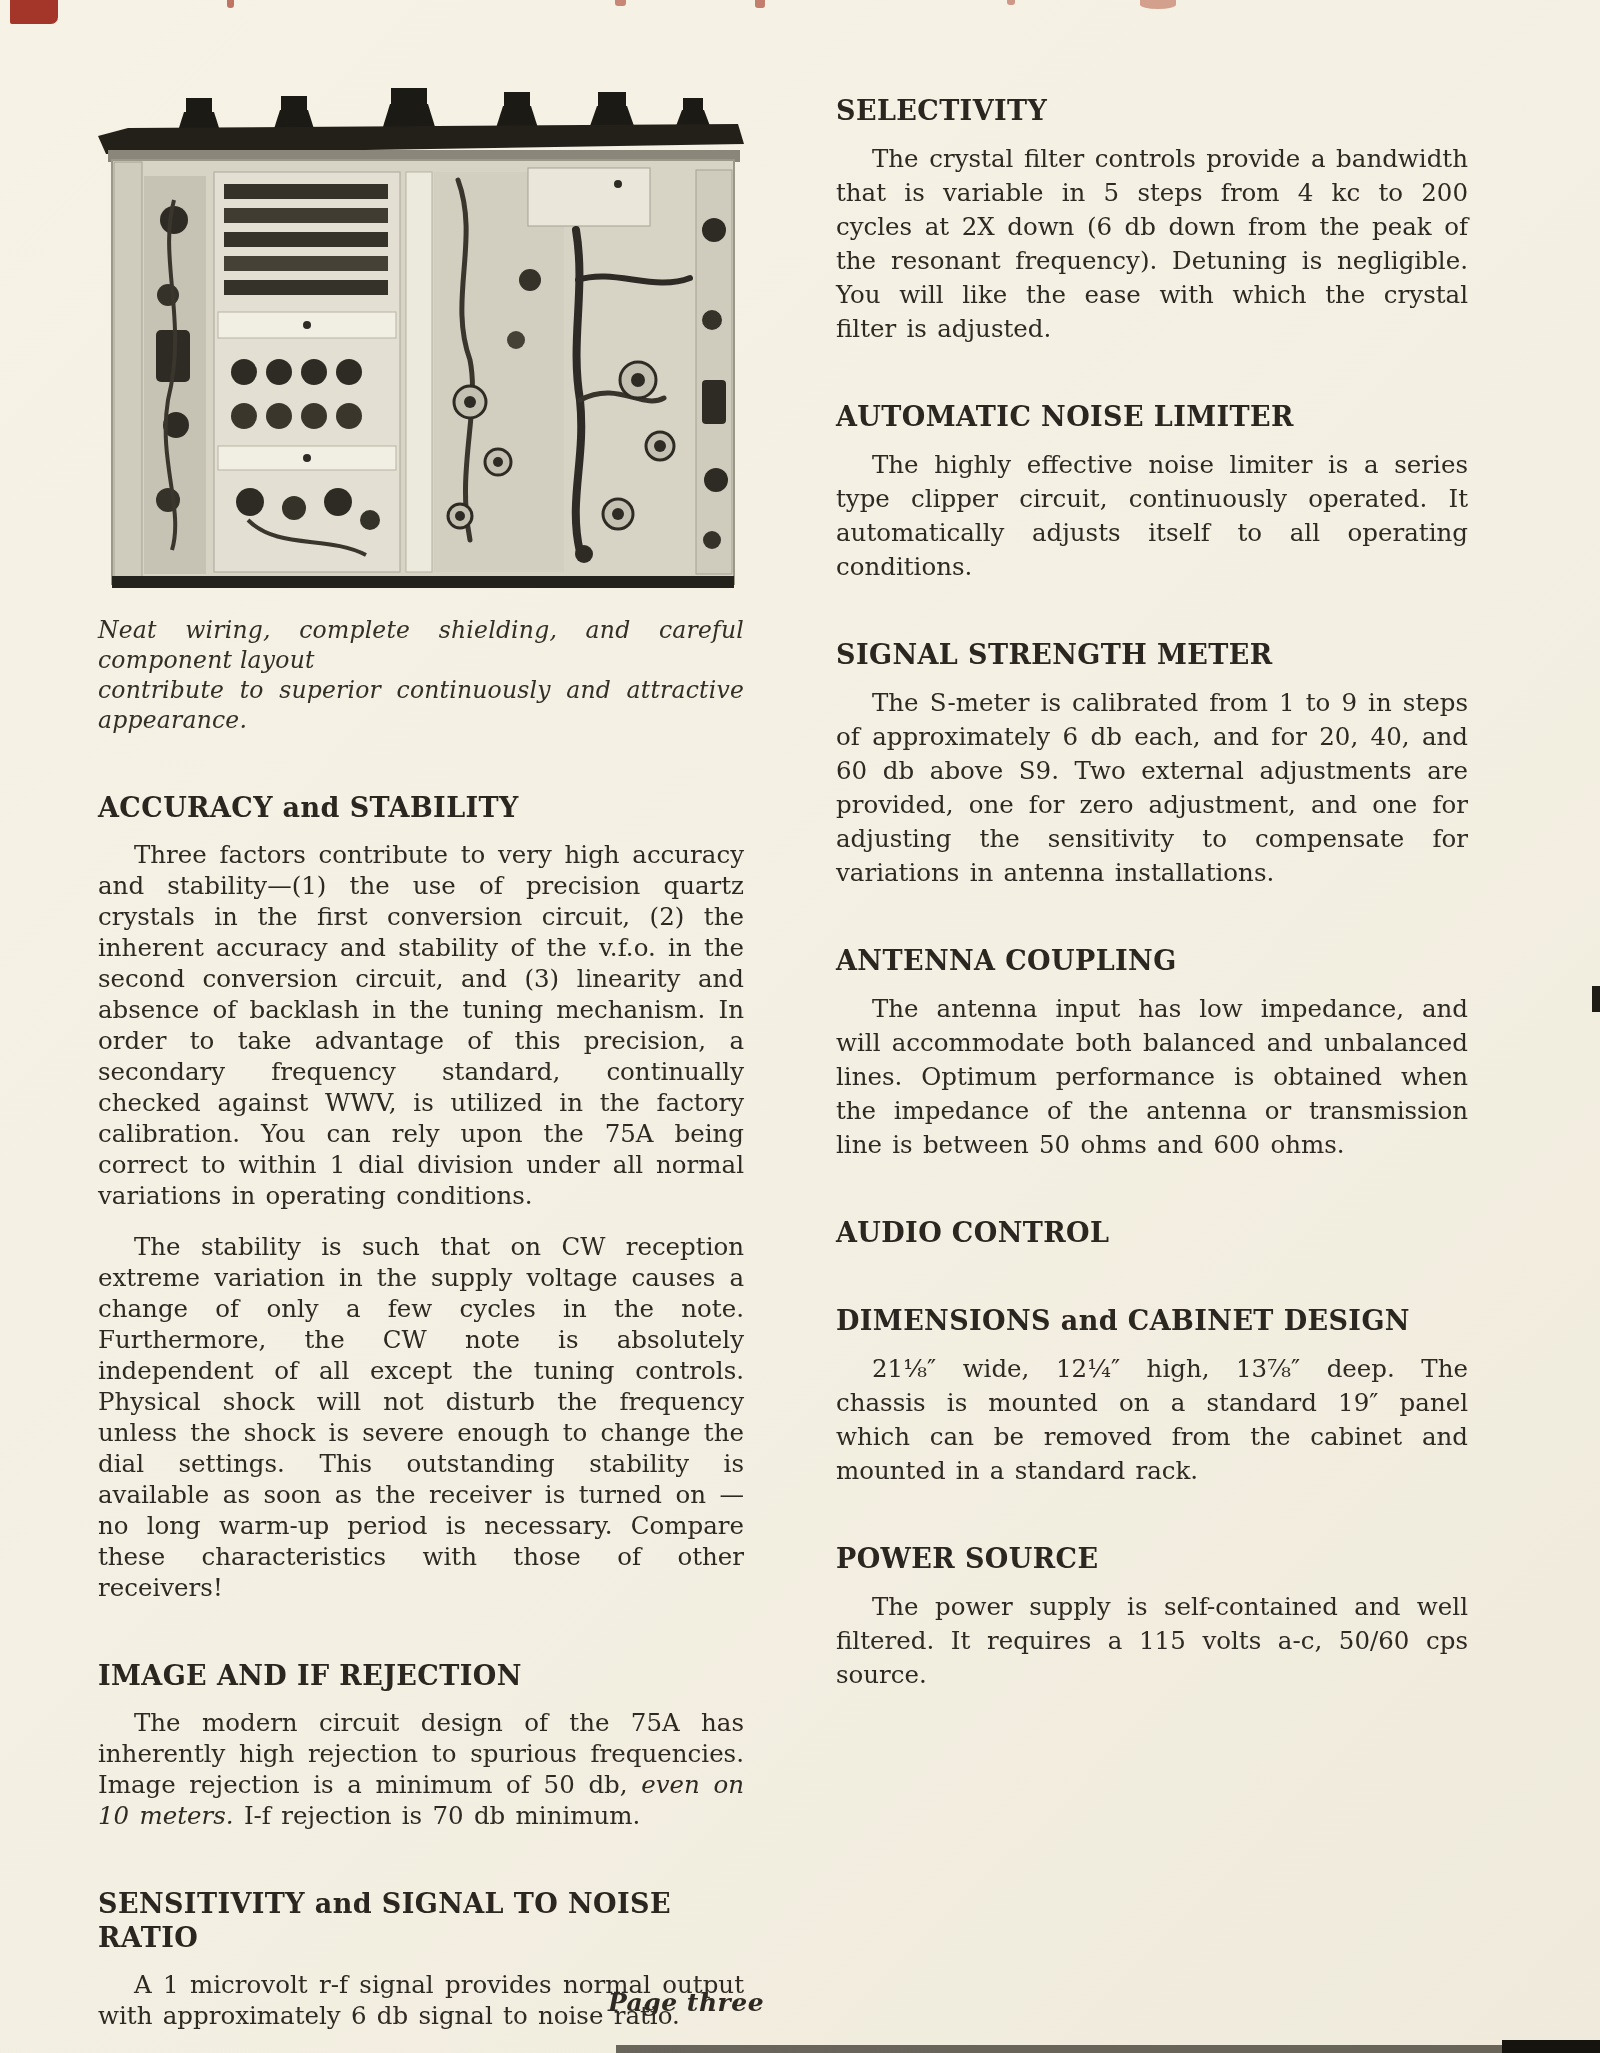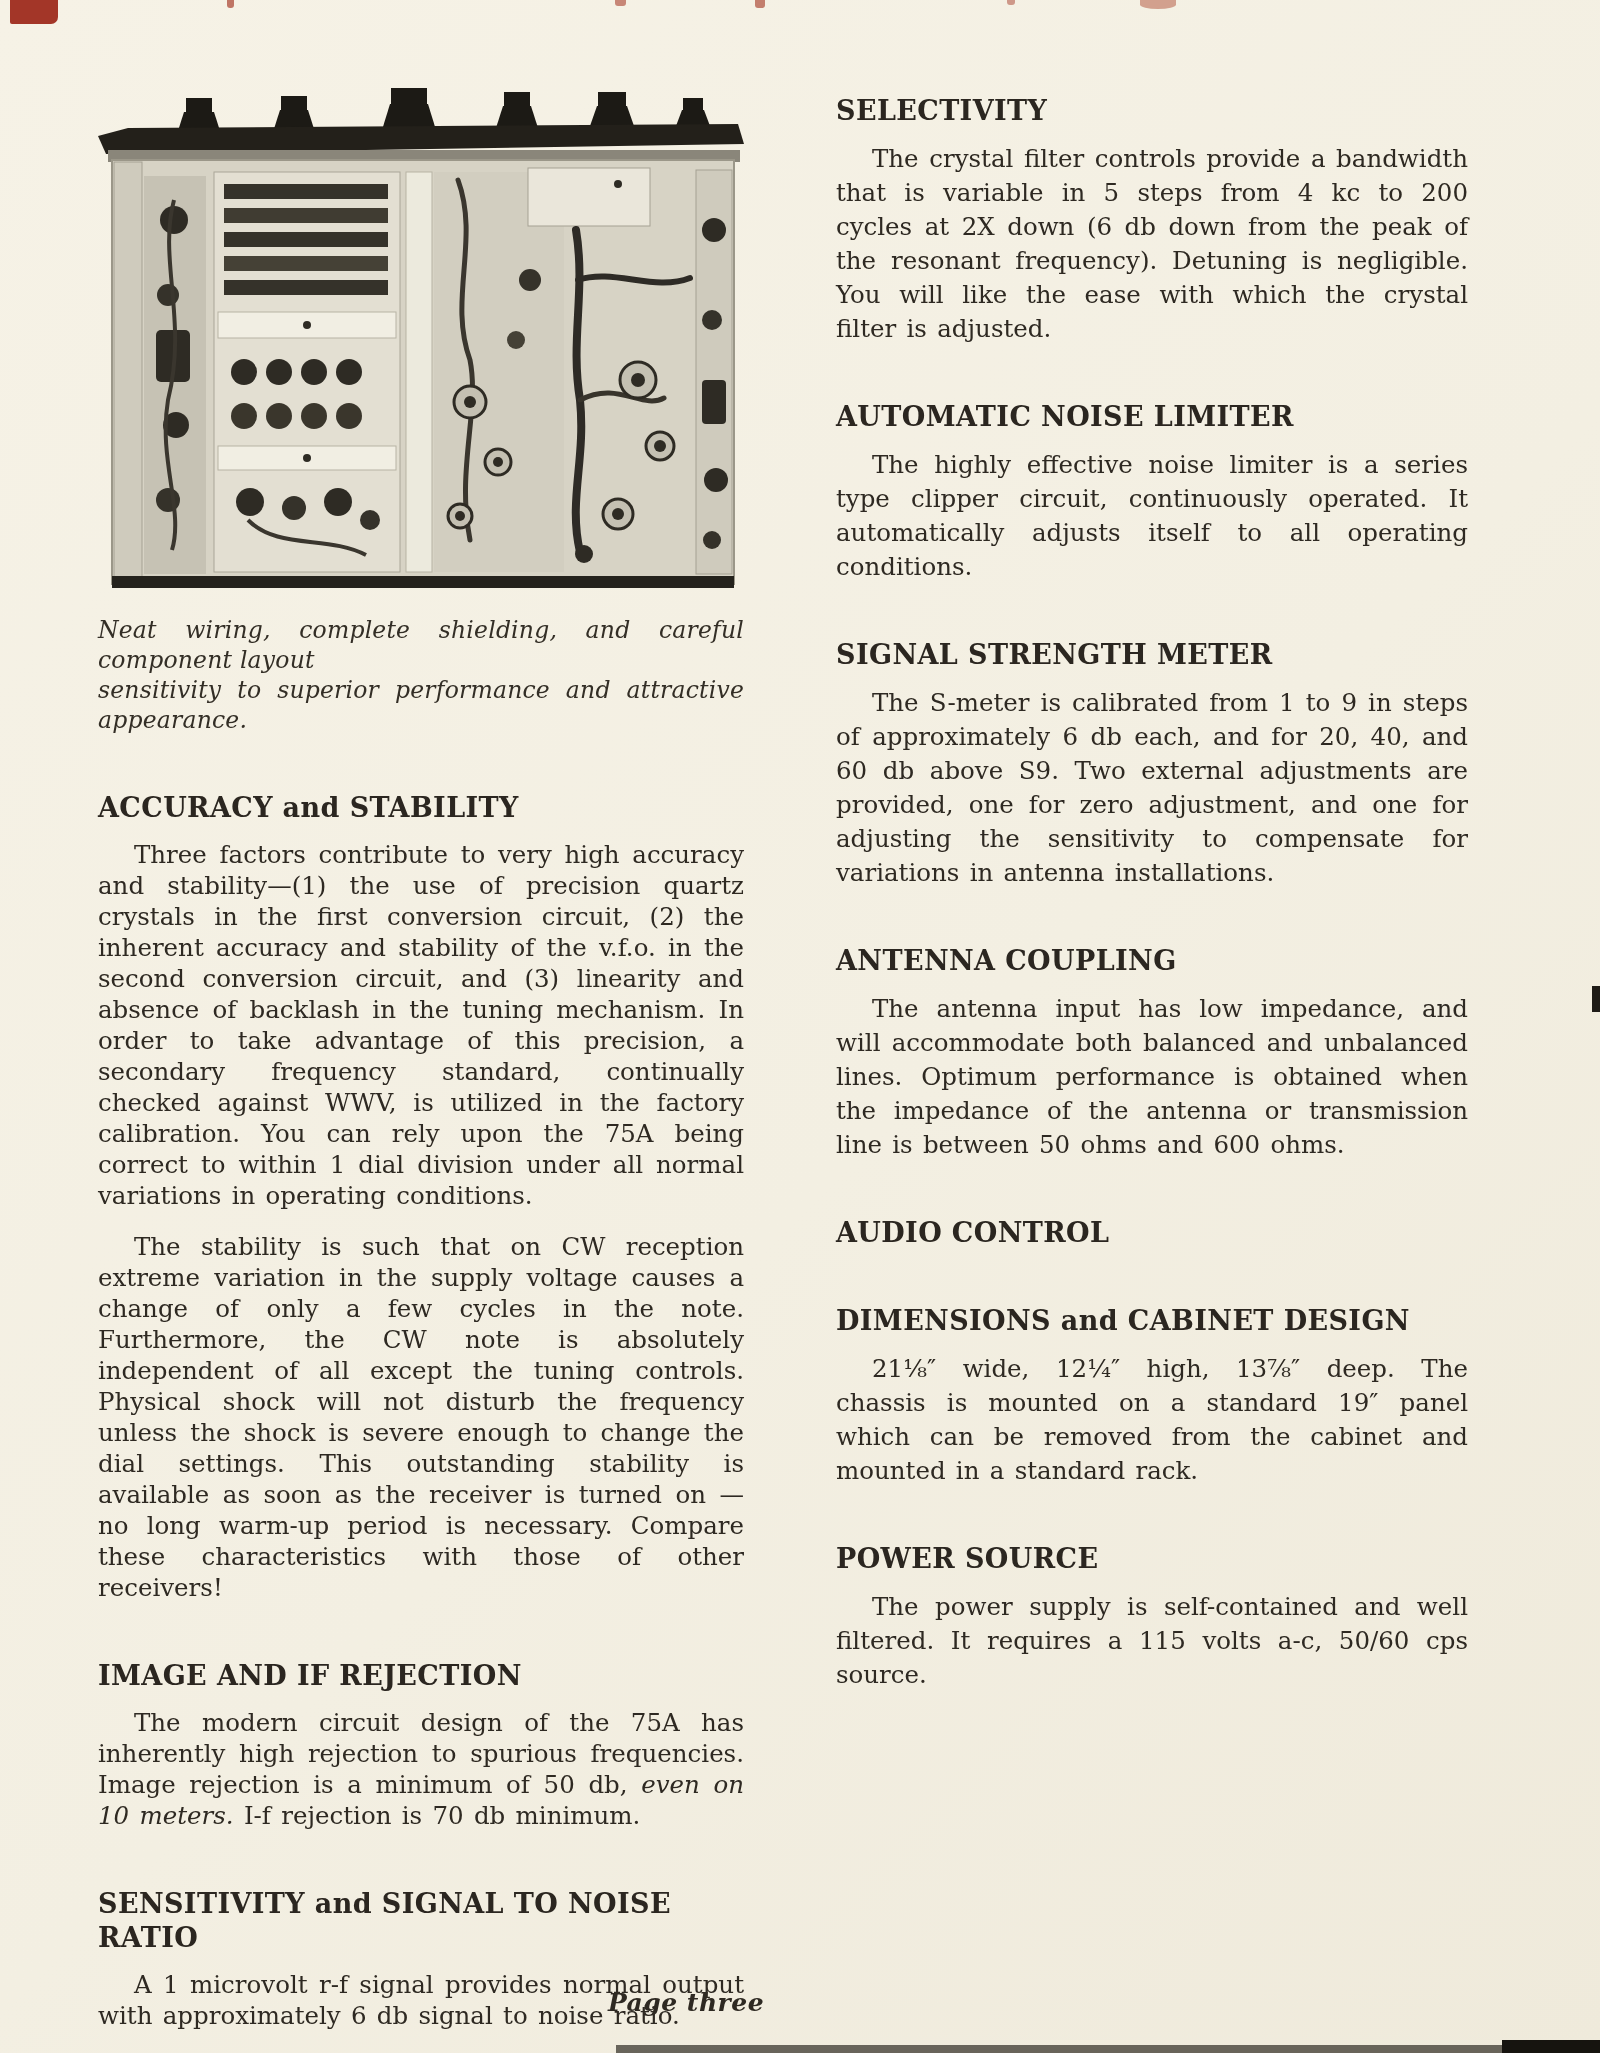--- a/index.html
+++ b/index.html
@@ -153,21 +153,21 @@
           <rect x="604" y="300" width="24" height="44" rx="4" fill="#2e2b24"></rect>
           <circle cx="618" cy="400" r="12" fill="#2e2b24"></circle>
             <circle cx="614" cy="460" r="9" fill="#35322a"></circle>
         </g>
 
         <rect x="14" y="496" width="622" height="12" fill="#24221c"></rect>
       </svg>
     </figure>
     <div class="caption">
       <span class="cap-line">Neat wiring, complete shielding, and careful component layout</span>
-      <span class="cap-line">sensitivity to superior performance and attractive appearance.</span>
+      <span class="cap-line">contribute to superior continuously and attractive appearance.</span>
     </div>
     <div class="sections">
         <section class="sec">
           <h2>ACCURACY and STABILITY</h2>
           <p><span>Three factors contribute to very high accuracy and stability—(1) the use of precision quartz crystals in the first conversion circuit, (2) the inherent accuracy and stability of the v.f.o. in the second conversion circuit, and (3) linearity and absence of backlash in the tuning mechanism.  In order to take advantage of this precision, a secondary frequency standard, continually checked against WWV, is utilized in the factory calibration.  You can rely upon the 75A being correct to within 1 dial division under all normal variations in operating conditions.</span></p>
           <p><span>The stability is such that on CW reception extreme variation in the supply voltage causes a change of only a few cycles in the note.  Furthermore, the CW note is absolutely independent of all except the tuning controls.  Physical shock will not disturb the frequency unless the shock is severe enough to change the dial settings.  This outstanding stability is available as soon as the receiver is turned on — no long warm-up period is necessary.  Compare these characteristics with those of other receivers!</span></p>
         </section>
         <section class="sec">
           <h2>IMAGE AND IF REJECTION</h2>
           <p><span>The modern circuit design of the 75A has inherently high rejection to spurious frequencies.  Image rejection is a minimum of 50 db, </span><span class="it">even on 10 meters.</span><span>  I-f rejection is 70 db minimum.</span></p>

